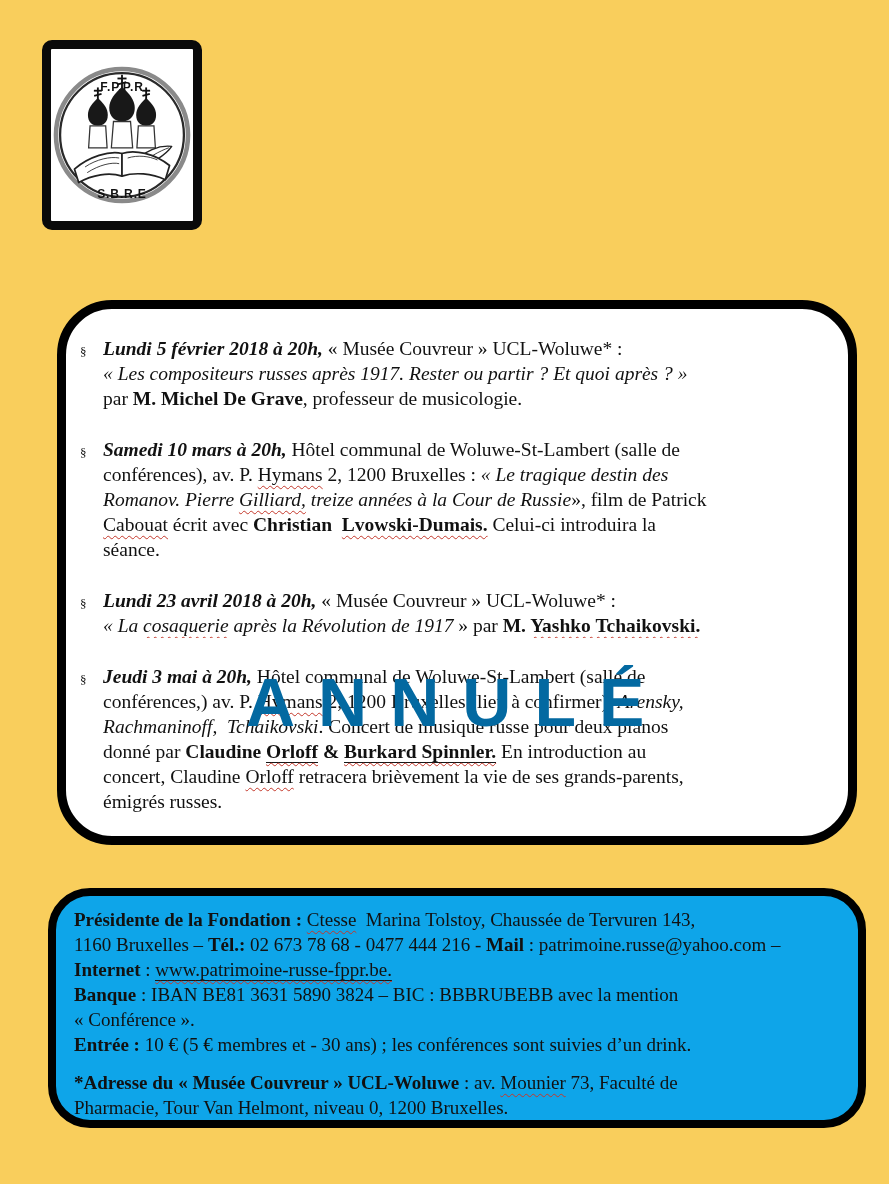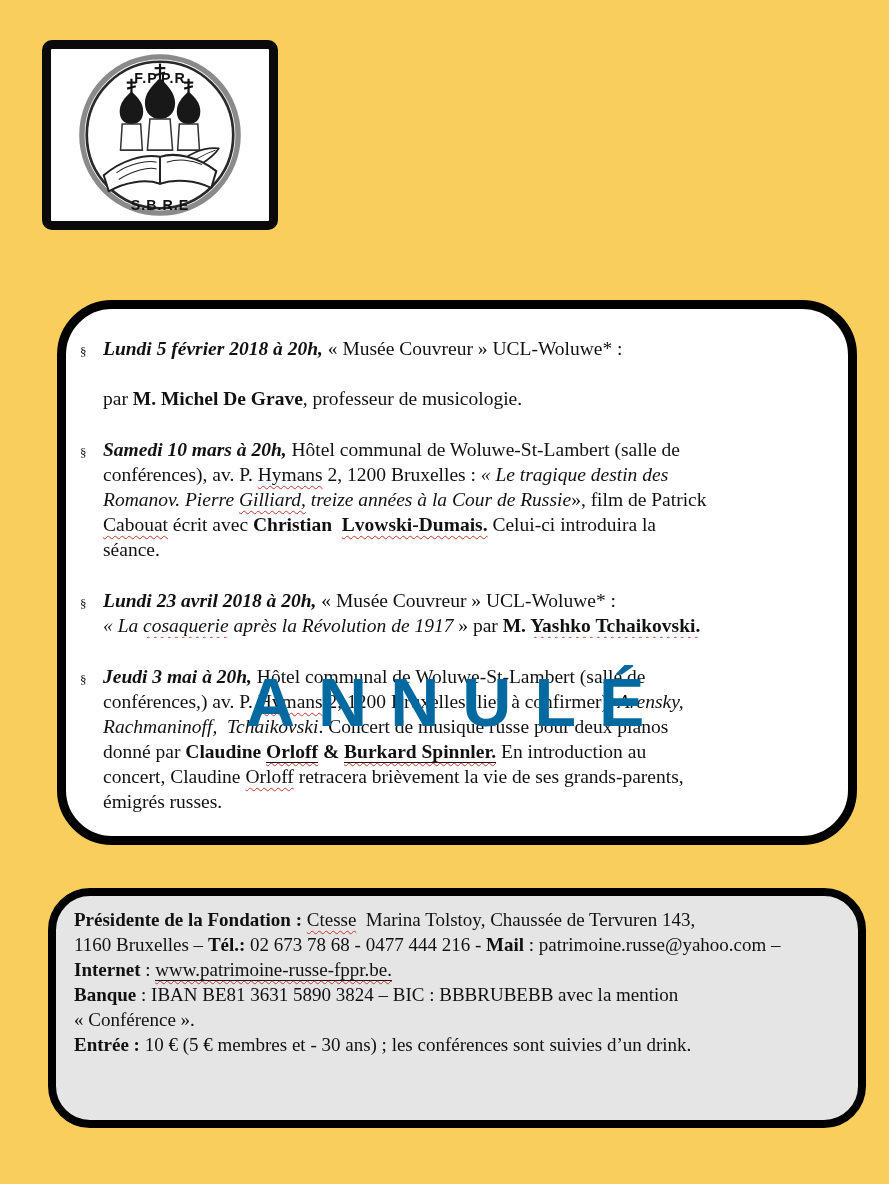--- a/index.html
+++ b/index.html
@@ -1,20 +1,20 @@
 <!DOCTYPE html>
 <html><head>
 <meta charset="utf-8">
 <style>
   html,body{margin:0;padding:0;}
   body{width:889px;height:1184px;position:relative;font-family:"Liberation Serif",serif;background:#F9CE5C;overflow:hidden;}
   .page{position:absolute;inset:0;}
 
   
-  .logo-box{position:absolute;left:42px;top:40px;width:236px;height:190px;background:#fff;border:9px solid #0a0a0a;border-radius:10px;box-sizing:border-box;display:flex;align-items:center;justify-content:center;}
+  .logo-box{position:absolute;left:42px;top:40px;width:160px;height:190px;background:#fff;border:9px solid #0a0a0a;border-radius:10px;box-sizing:border-box;display:flex;align-items:center;justify-content:center;}
   .emblem{width:168px;height:168px;}
   .lg-t{font-family:"Liberation Sans",sans-serif;font-weight:bold;font-size:8.5px;letter-spacing:0.6px;fill:#111;}
 
   
   .header{position:absolute;left:288px;top:58px;width:575px;text-align:center;color:#121212;}
   .h-line1{font-size:21px;font-weight:bold;letter-spacing:0.3px;white-space:nowrap;}
   .h-fppr{font-size:31px;font-weight:bold;letter-spacing:0.5px;}
   .h-line2{font-size:21px;font-weight:bold;letter-spacing:0.4px;margin-top:4px;white-space:nowrap;}
   .cycle{position:absolute;left:302px;top:184px;font-size:31px;font-weight:bold;color:#ffffff;white-space:pre;}
 
@@ -28,21 +28,21 @@
   
   .rb{font-weight:bold;text-align:right;}
   .ri{font-style:italic;}
   .rq{text-decoration-line:underline;text-decoration-style:wavy;text-decoration-color:#c4382b;text-decoration-thickness:1px;text-underline-offset:4px;margin-top:24px;}
   .ru{border-bottom:1.6px solid #161616;}
 
   
   .stamp{position:absolute;left:246px;top:662px;font-family:"Liberation Sans",sans-serif;font-weight:bold;font-size:68px;line-height:80px;letter-spacing:23px;color:#E31311;white-space:pre;z-index:5;}
 
   
-  .footer-box{position:absolute;left:48px;top:888px;width:818px;height:240px;box-sizing:border-box;background:#e5e5e5;border:8px solid #000;border-radius:42px;padding:11px 12px 8px 18px;font-size:19px;line-height:25px;color:#111;overflow:hidden;}
+  .footer-box{position:absolute;left:48px;top:888px;width:818px;height:240px;box-sizing:border-box;background:#0ea5e9;border:8px solid #000;border-radius:42px;padding:11px 12px 8px 18px;font-size:19px;line-height:25px;color:#111;overflow:hidden;}
   .fblock{white-space:nowrap;}
   .addr{margin-top:13px;}
 </style>
 </head>
 <body style="background: rgb(249, 206, 92);">
 
 <div class="page">
 
   <div class="logo-box">
     <svg class="emblem" viewBox="0 0 100 100">
@@ -78,35 +78,36 @@
         <path d="M54 66.2 C61 64 69 64.8 75 67.6" fill="none" stroke-width="0.6"></path>
       </g>
       <text class="lg-t" x="50" y="94.5" text-anchor="middle">S.B.R.E</text>
     </svg>
   </div>
 
 
   <div class="main-box">
     <div class="event">
       <span class="bullet">§</span>
-      <div class="etext"><span class="rb ri">Lundi 5 février 2018 à 20h,</span><span class=""> « Musée Couvreur » UCL-Woluwe* :</span><br><br><span class="">par </span><span class="rb">M. Michel De Grave</span><span class="">, professeur de musicologie.</span></div>
+      <div class="etext"><span class="rb ri">Lundi 5 février 2018 à 20h,</span><span class=""> « Musée Couvreur » UCL-Woluwe* :</span><br><span class="ri">« Les compositeurs russes après 1917. Rester ou partir ? Et quoi après ? »</span><br><span class="">par </span><span class="rb">M. Michel De Grave</span><span class="">, professeur de musicologie.</span></div>
     </div>
     <div class="event">
       <span class="bullet">§</span>
       <div class="etext"><span class="rb ri">Samedi 10 mars à 20h,</span><span class=""> Hôtel communal de Woluwe-St-Lambert (salle de</span><br><span class="">conférences), av. P. </span><span class="rq">Hymans</span><span class=""> 2, 1200 Bruxelles : </span><span class="ri">« Le tragique destin des</span><br><span class="ri">Romanov. Pierre </span><span class="ri rq">Gilliard,</span><span class="ri"> treize années à la Cour de Russie</span><span class="">», film de Patrick</span><br><span class="rq">Cabouat</span><span class=""> écrit avec </span><span class="rb">Christian &nbsp;</span><span class="rb rq">Lvowski-Dumais.</span><span class=""> Celui-ci introduira la</span><br><span class="">séance.</span></div>
     </div>
     <div class="event">
       <span class="bullet">§</span>
       <div class="etext"><span class="rb ri">Lundi 23 avril 2018 à 20h,</span><span class=""> « Musée Couvreur » UCL-Woluwe* :</span><br><span class="ri">« La </span><span class="ri rq">cosaquerie</span><span class="ri"> après la Révolution de 1917</span><span class=""> » par </span><span class="rb">M. </span><span class="rb rq">Yashko Tchaikovski.</span></div>
     </div>
     <div class="event">
       <span class="bullet">§</span>
       <div class="etext"><span class="rb ri">Jeudi 3 mai à 20h,</span><span class=""> Hôtel communal de Woluwe-St-Lambert (salle de</span><br><span class="">conférences,) av. P. </span><span class="rq">Hymans</span><span class=""> 2, 1200 Bruxelles (lieu à confirmer), </span><span class="ri">Arensky,</span><br><span class="ri">Rachmaninoff, &nbsp;Tchaikovski</span><span class="">. Concert de musique russe pour deux pianos</span><br><span class="">donné par </span><span class="rb">Claudine </span><span class="rb rq ru">Orloff</span><span class="rb"> &amp; </span><span class="rb rq ru">Burkard Spinnler.</span><span class=""> En introduction au</span><br><span class="">concert, Claudine </span><span class="rq">Orloff</span><span class=""> retracera brièvement la vie de ses grands-parents,</span><br><span class="">émigrés  russes.</span></div>
     </div>
   </div>
 
   <div class="stamp" style="color: #0369a1;">ANNULÉ</div>
 
   <div class="footer-box">
     <div class="fblock"><span class="rb">Présidente de la Fondation : </span><span class="rq">Ctesse</span><span class=""> &nbsp;Marina Tolstoy, Chaussée de Tervuren 143,</span><br><span class="">1160 Bruxelles – </span><span class="rb">Tél.:</span><span class=""> 02 673 78 68 - 0477 444 216 - </span><span class="rb">Mail</span><span class=""> : </span><span class="">patrimoine.russe@yahoo.com</span><span class=""> –</span><br><span class="rb">Internet</span><span class=""> : </span><span class="rq ru">www.patrimoine-russe-fppr.be.</span><br><span class="rb">Banque</span><span class=""> : IBAN BE81 3631 5890 3824 – BIC : BBBRUBEBB avec la mention</span><br><span class="">« Conférence ».</span><br><span class="rb">Entrée :</span><span class=""> 10 € (5 € membres et - 30 ans) ; les conférences sont suivies d’un drink.</span></div>
+    <div class="fblock addr"><span class="rb">*Adresse du « Musée Couvreur » UCL-Woluwe</span><span class=""> : av. </span><span class="rq">Mounier</span><span class=""> 73, Faculté de</span><br><span class="">Pharmacie, Tour Van Helmont, niveau 0, 1200 Bruxelles.</span></div>
   </div>
 
 </div>
 
 </body></html>

